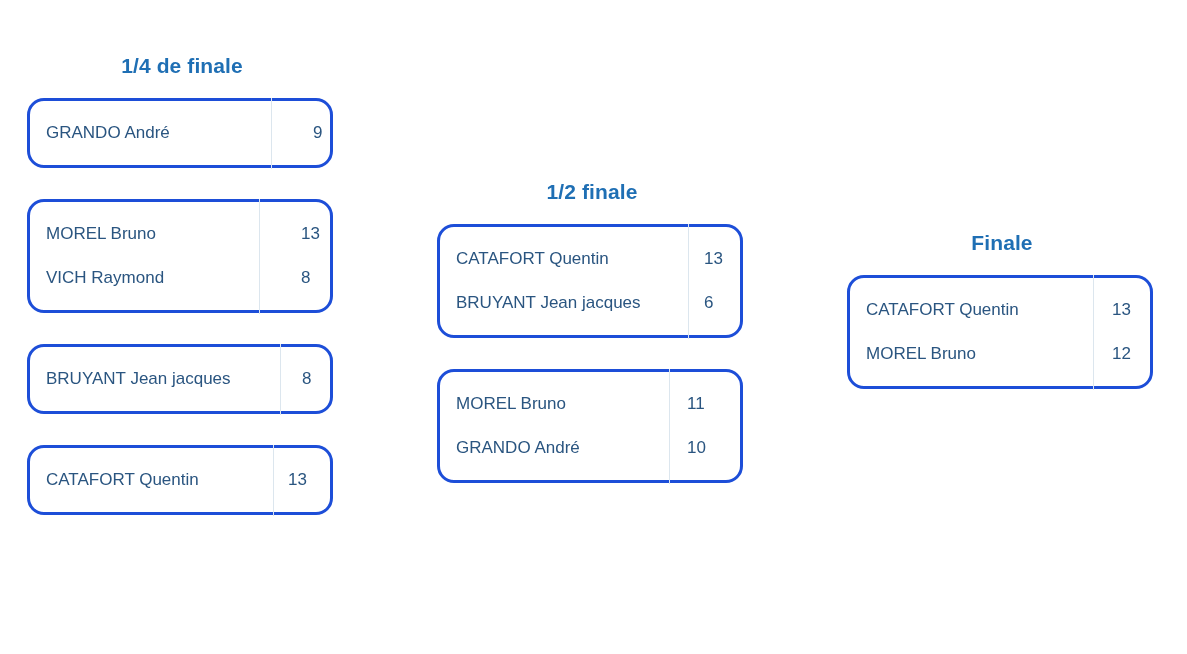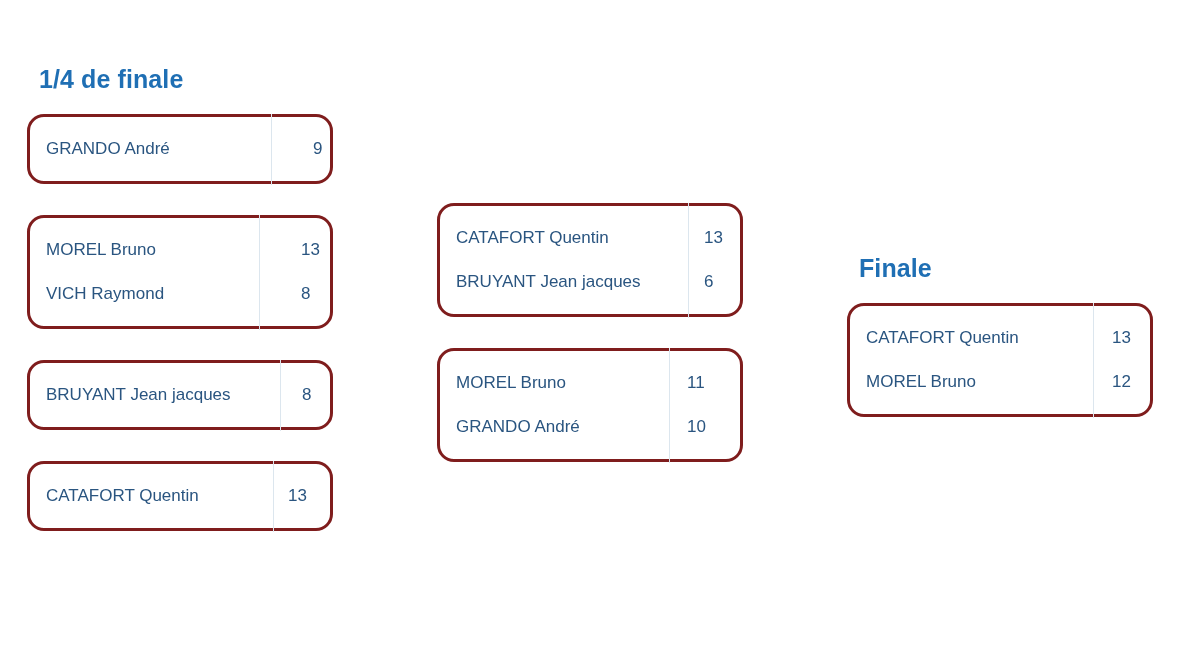--- a/index.html
+++ b/index.html
@@ -21,43 +21,44 @@
     inset: 0;
   }
 
   
   .round {
     position: absolute;
     width: 310px;
   }
   .round--quarter { left: 27px;  top: 55px;  }
   .round--semi    { left: 437px; top: 181px; }
-  .round--final   { left: 847px; top: 244px; }
+  .round--final   { left: 847px; top: 232px; }
 
   .round-title {
     color: #1f6fb4;
-    font-size: 25px;
+    font-size: 21px;
     font-weight: bold;
+    text-align: center;
     letter-spacing: 0.1px;
     line-height: 1;
-    margin: 12px;
+    margin: 0;
     white-space: nowrap;
   }
 
   .matches {
     position: relative;
     margin-top: 22px;
   }
 
   
   .match {
     position: relative;
     box-sizing: border-box;
     width: 306px;
-    border: 3px solid #7f1d1d;
+    border: 3px solid #1d4ed8;
     border-radius: 17px;
     background: #ffffff;
     padding: 9px 0 11px 0;
   }
   .match + .match {
     margin-top: 32px;
   }
   
   .round--quarter .match + .match { margin-top: 31px; }
   .round--semi    .match + .match { margin-top: 31px; }
@@ -132,20 +133,21 @@
         <div class="match">
           <div class="match-divider" style="left: 243px;"></div>
           <div class="match-row">
             <span class="player-name">CATAFORT Quentin</span>
             <span class="player-score" style="left: 258px;">13</span>
           </div>
         </div>
       </div>
     </div>
     <div class="round round--semi">
+      <div class="round-title">1/2 finale</div>
       <div class="matches">
         <div class="match">
           <div class="match-divider" style="left: 248px;"></div>
           <div class="match-row">
             <span class="player-name">CATAFORT Quentin</span>
             <span class="player-score" style="left: 264px;">13</span>
           </div>
           <div class="match-row">
             <span class="player-name">BRUYANT Jean jacques</span>
             <span class="player-score" style="left: 264px;">6</span>

